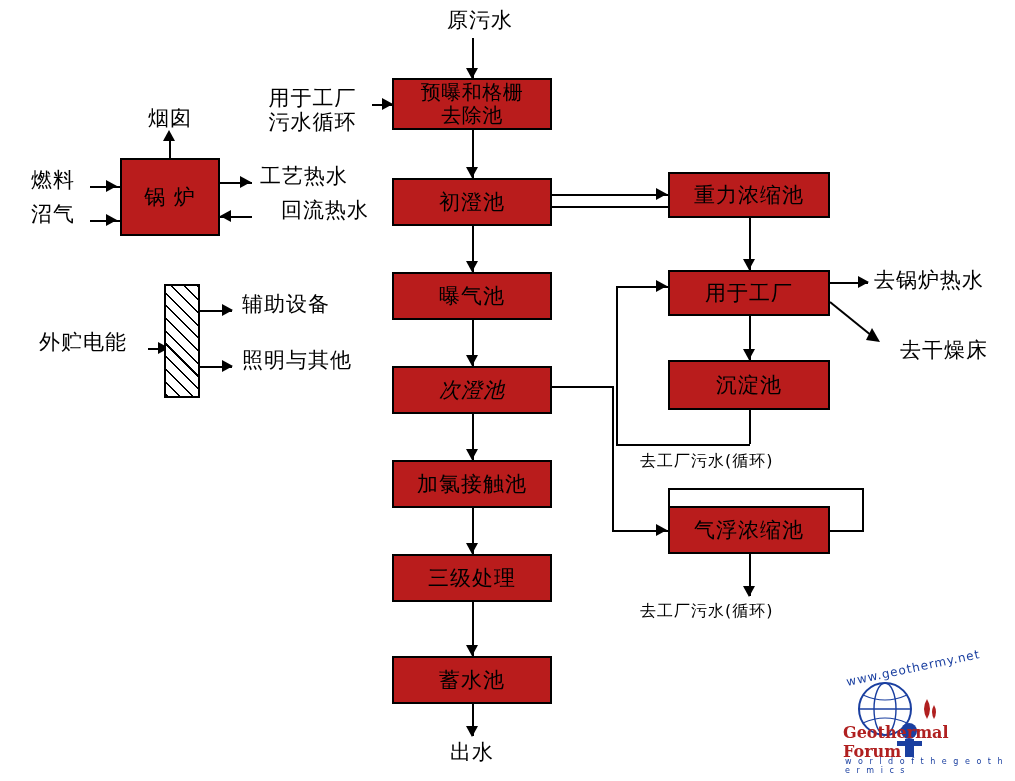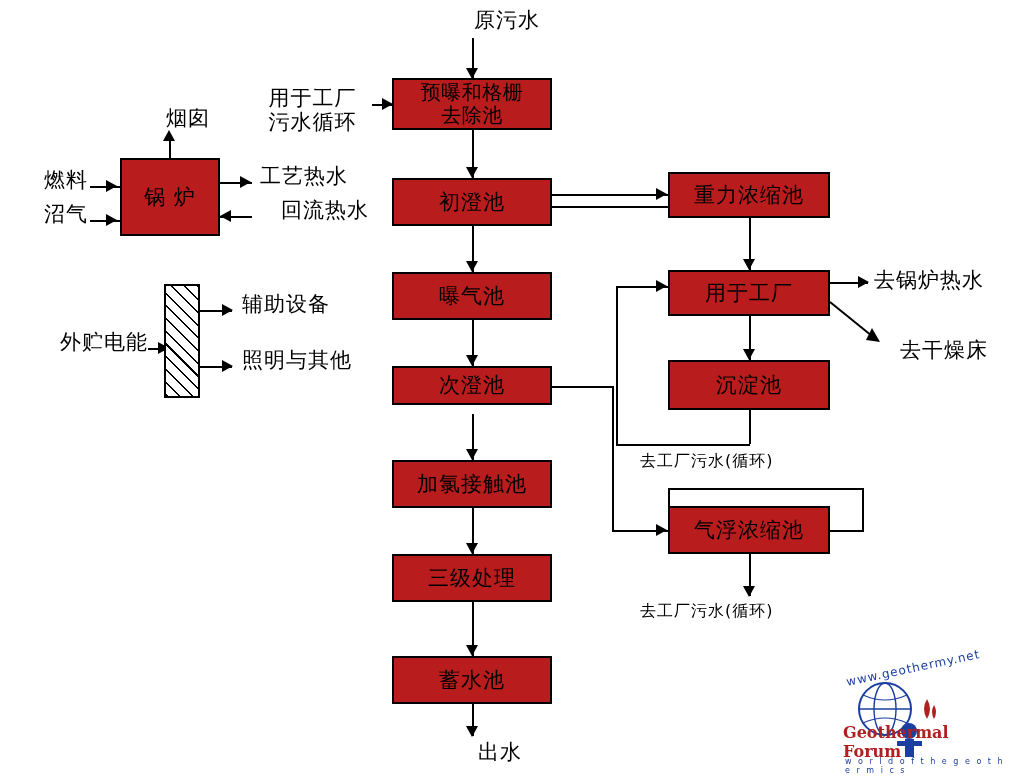--- a/index.html
+++ b/index.html
@@ -32,21 +32,21 @@
   .box.two-line {
     font-size: 20px;
     letter-spacing: 0.5px;
   }
   .label {
     position: absolute;
     font-size: 21px;
     line-height: 1.15;
     letter-spacing: 1px;
     white-space: pre;
-    text-align: right;
+    text-align: center;
   }
   .label.small {
     font-size: 16px;
   }
   
   .hline {
     position: absolute;
     height: 0;
     border-top: 2px solid #000000;
   }
@@ -165,21 +165,21 @@
   <div class="vline" style="left:472px; top:226px; height:46px;"></div>
   <div class="arrow down" style="left:466px; top:261px;"></div>
 
   <div class="box" style="left:392px; top:272px; width:160px; height:48px;">
     <span>曝气池</span>
   </div>
 
   <div class="vline" style="left:472px; top:320px; height:46px;"></div>
   <div class="arrow down" style="left:466px; top:355px;"></div>
 
-  <div class="box" style="left:392px; top:366px; width:160px; height:39px;">
+  <div class="box" style="left:392px; top:366px; width:160px; height:48px;font-style:italic;">
     <span>次澄池</span>
   </div>
 
   <div class="vline" style="left:472px; top:414px; height:46px;"></div>
   <div class="arrow down" style="left:466px; top:449px;"></div>
 
   <div class="box" style="left:392px; top:460px; width:160px; height:48px;">
     <span>加氯接触池</span>
   </div>
 

